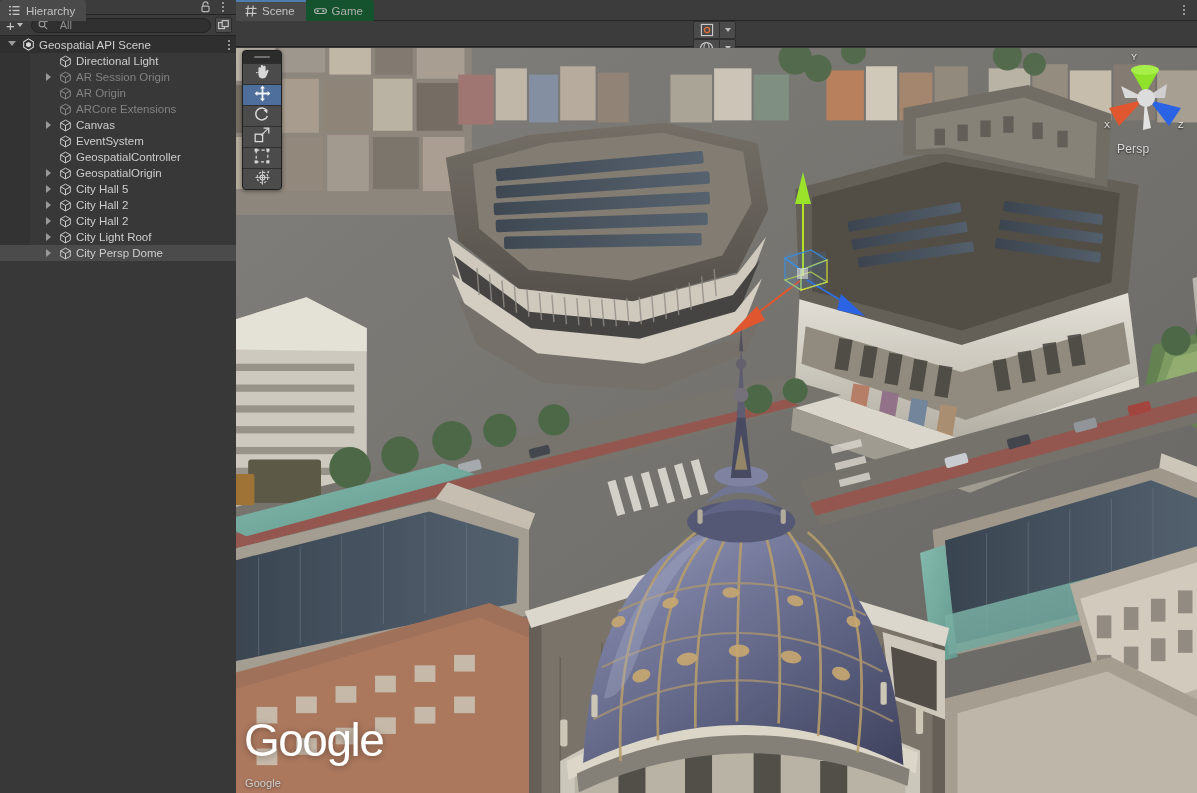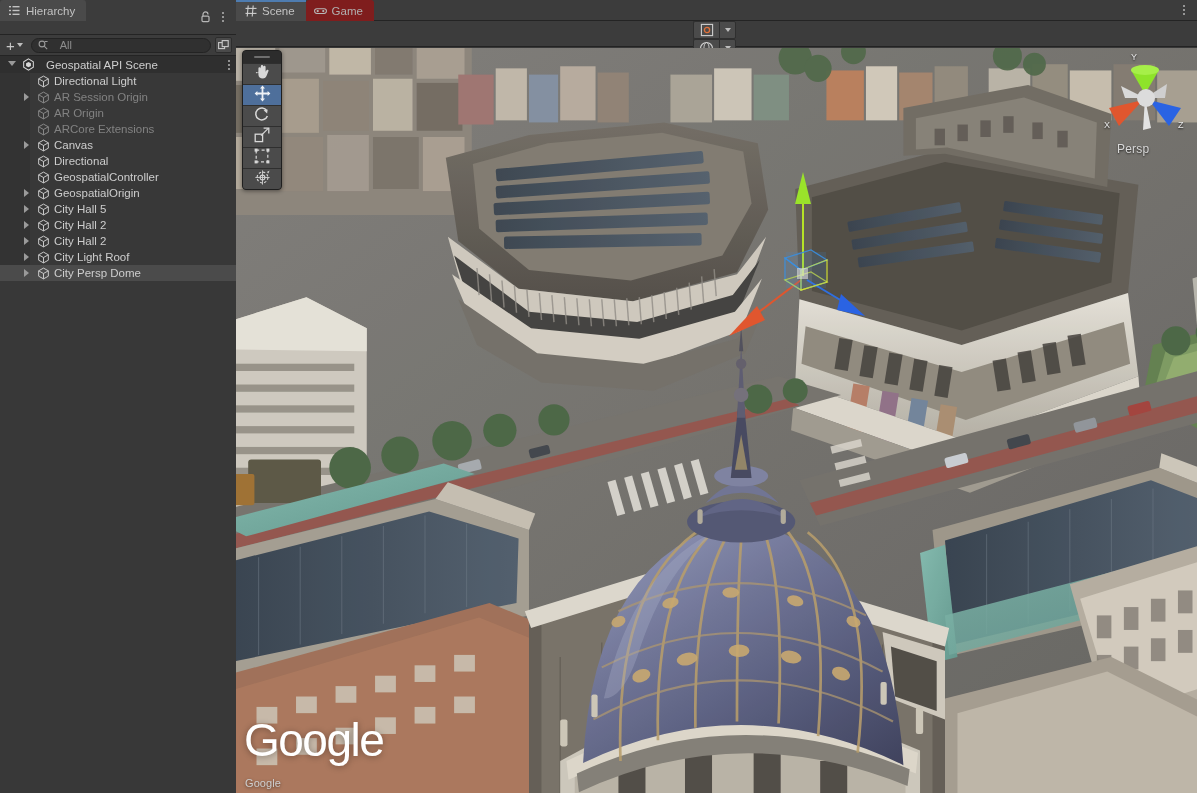--- a/index.html
+++ b/index.html
@@ -9,30 +9,30 @@
     background: #383838;
     font-family: "Liberation Sans", sans-serif;
     overflow: hidden;
     -webkit-font-smoothing: antialiased;
   }
   #app { position: relative; width: 1197px; height: 793px; display: flex; }
 
   
   #hierarchy { position: relative; width: 236px; height: 793px; background: #383838; flex: 0 0 236px; }
   .tabbar {
-    height: 35px; background: #3c3c3c; display: flex; align-items: stretch;
+    height: 15px; background: #3c3c3c; display: flex; align-items: stretch;
     position: relative; border-bottom: 1px solid #242424;
   }
   .tab {
     display: flex; align-items: center; gap: 5px;
     padding: 0 11px 0 8px; font-size: 11.5px; color: #c2c2c2;
     background: #4a4a4a; position: relative; height: 21px; cursor: default;
     border-top-left-radius: 3px; border-top-right-radius: 3px;
   }
-  .tab.inactive { background: #7f1d1d; color: #b0b0b0; }
+  .tab.inactive { background: #14532d; color: #b0b0b0; }
   .tab.active-scene::before {
     content:""; position: absolute; left:0; right:0; top:0; height: 2px; background: #4e7cb0;
   }
   .tab-icon { display: inline-flex; width: 13px; height: 13px; align-items: center; justify-content: center; }
   .tabbar-right { margin-left: auto; display: flex; align-items: center; gap: 2px; padding-right: 5px; }
   .iconbtn { width: 16px; height: 16px; display: flex; align-items: center; justify-content: center; cursor: default; }
 
   .kebab { display: flex; flex-direction: column; gap: 2px; align-items: center; }
   .kebab i { width: 2px; height: 2px; background: #b4b4b4; display: block; border-radius: 50%; }
 
@@ -52,21 +52,21 @@
   .popoutbtn {
     width: 17px; height: 16px; background: #4a4a4a; border: 1px solid #2d2d2d; border-radius: 2px;
     display: flex; align-items: center; justify-content: center;
   }
 
   
   .scene-root {
     height: 17px; background: #2f2f2f; display: flex; align-items: center; gap: 4px;
     padding-left: 22px; position: relative;
   }
-  .scene-root .lbl { font-size: 11.5px; color: #cfcfcf; margin-left: 7px; }
+  .scene-root .lbl { font-size: 11.5px; color: #cfcfcf; }
   .scene-root .kebab { position: absolute; right: 6px; top: 4px; }
 
   
   #tree { position: relative; background: #383838; }
   .treebg-left { position: absolute; left: 0; top: 0; width: 30px; bottom: 0; background: #333333; }
   .row {
     position: relative; height: 16px; display: flex; align-items: center;
     padding-left: 30px; gap: 4px; cursor: default; z-index: 2;
   }
   .row.selected { background: #4b4b4b; }
@@ -74,21 +74,21 @@
     width: 12px; height: 16px; display: flex; align-items: center; justify-content: center; flex: 0 0 12px;
   }
   .row .twisty.has::after {
     content: ""; width: 0; height: 0;
     border-top: 4px solid transparent; border-bottom: 4px solid transparent; border-left: 5px solid #9a9a9a;
   }
   .row .cube { width: 14px; height: 14px; flex: 0 0 14px; display: flex; align-items: center; justify-content: center; }
   .row .name { font-size: 11.5px; color: #cdcdcd; white-space: nowrap; }
   .row.dim .name { color: #828282; }
   .row.dim .cube svg { opacity: .55; }
-  .row[data-indent="1"] { padding-left: 20px; }
+  .row[data-indent="1"] { padding-left: 42px; }
 
   
   #sceneview { position: relative; flex: 1; height: 793px; background: #383838; }
   .sv-tabbar {
     height: 21px; background: #3c3c3c; display: flex; align-items: stretch; border-bottom: 1px solid #242424;
     position: relative;
   }
   .sv-toolbar {
     height: 26px; background: #3c3c3c; display: flex; align-items: center;
     padding: 0 4px; gap: 0; border-bottom: 1px solid #232323; flex-direction: column;
@@ -286,21 +286,21 @@
           </div>
           <div class="row" data-indent="1">
             <span class="twisty"></span>
             <span class="cube">
               <svg width="13" height="13" viewBox="0 0 14 14">
       <polygon points="7,1.2 12.2,4.1 12.2,9.9 7,12.8 1.8,9.9 1.8,4.1" fill="none" stroke="#cdcdcd" stroke-width="1.05"></polygon>
       <polyline points="1.8,4.1 7,7 12.2,4.1" fill="none" stroke="#cdcdcd" stroke-width="1.05"></polyline>
       <line x1="7" y1="7" x2="7" y2="12.8" stroke="#cdcdcd" stroke-width="1.05"></line>
     </svg>
             </span>
-            <span class="name">Directional</span>
+            <span class="name">EventSystem</span>
           </div>
           <div class="row" data-indent="1">
             <span class="twisty"></span>
             <span class="cube">
               <svg width="13" height="13" viewBox="0 0 14 14">
       <polygon points="7,1.2 12.2,4.1 12.2,9.9 7,12.8 1.8,9.9 1.8,4.1" fill="none" stroke="#cdcdcd" stroke-width="1.05"></polygon>
       <polyline points="1.8,4.1 7,7 12.2,4.1" fill="none" stroke="#cdcdcd" stroke-width="1.05"></polyline>
       <line x1="7" y1="7" x2="7" y2="12.8" stroke="#cdcdcd" stroke-width="1.05"></line>
     </svg>
             </span>

